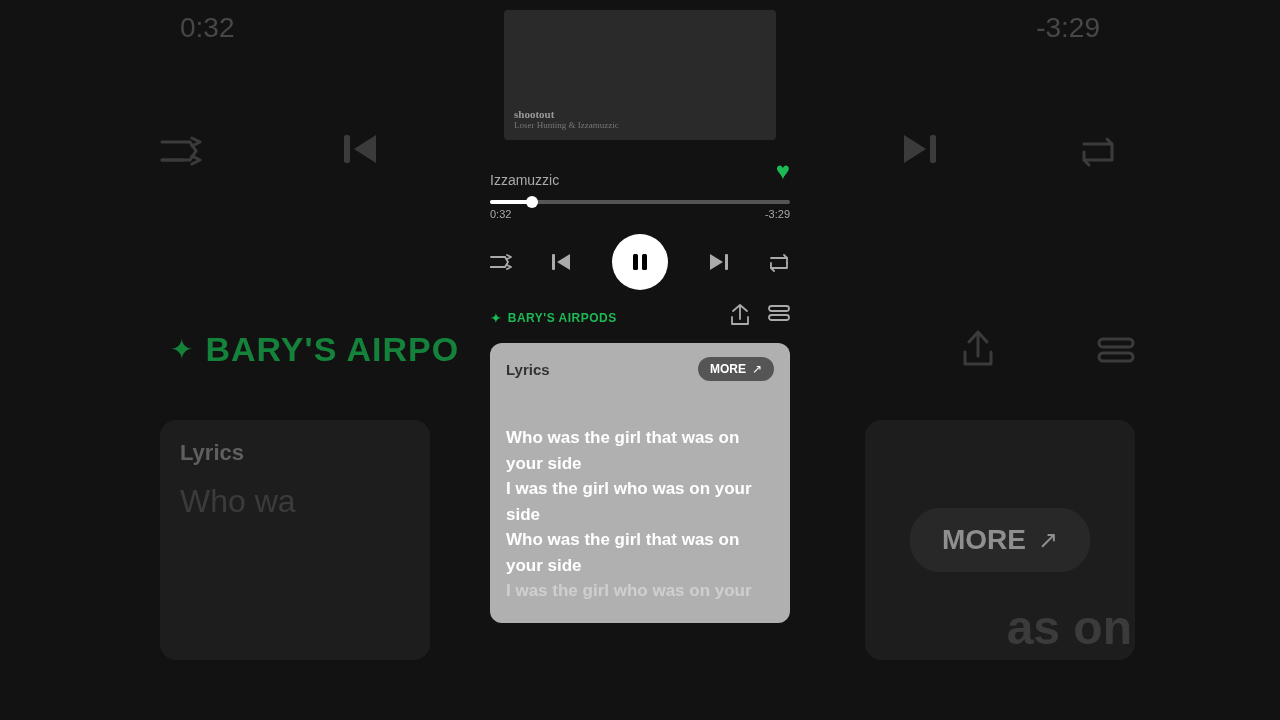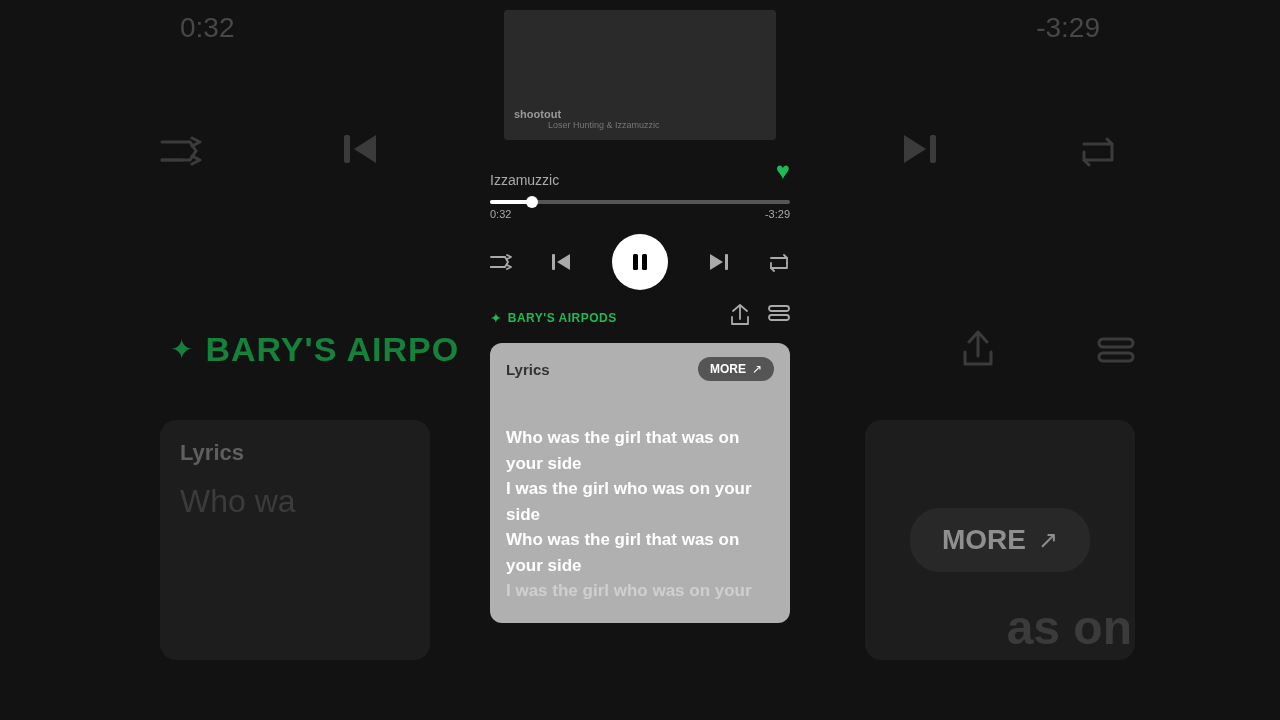--- a/index.html
+++ b/index.html
@@ -180,30 +180,30 @@
       height: 130px;
       background: #2a2a2a;
       border-radius: 4px;
       margin-top: 10px;
       display: flex;
       flex-direction: column;
       align-items: flex-start;
       justify-content: flex-end;
       padding: 10px;
       position: relative;
+      font-family: Liberation Serif, serif;
     }
     .album-art-title {
       color: #999;
       font-size: 11px;
       font-weight: 600;
     }
     .album-art-subtitle {
       color: #777;
       font-size: 9px;
-      margin-left: 34px;
     }
 
     
     .song-info {
       width: 300px;
       margin-top: 14px;
       display: flex;
       align-items: center;
       justify-content: space-between;
     }

